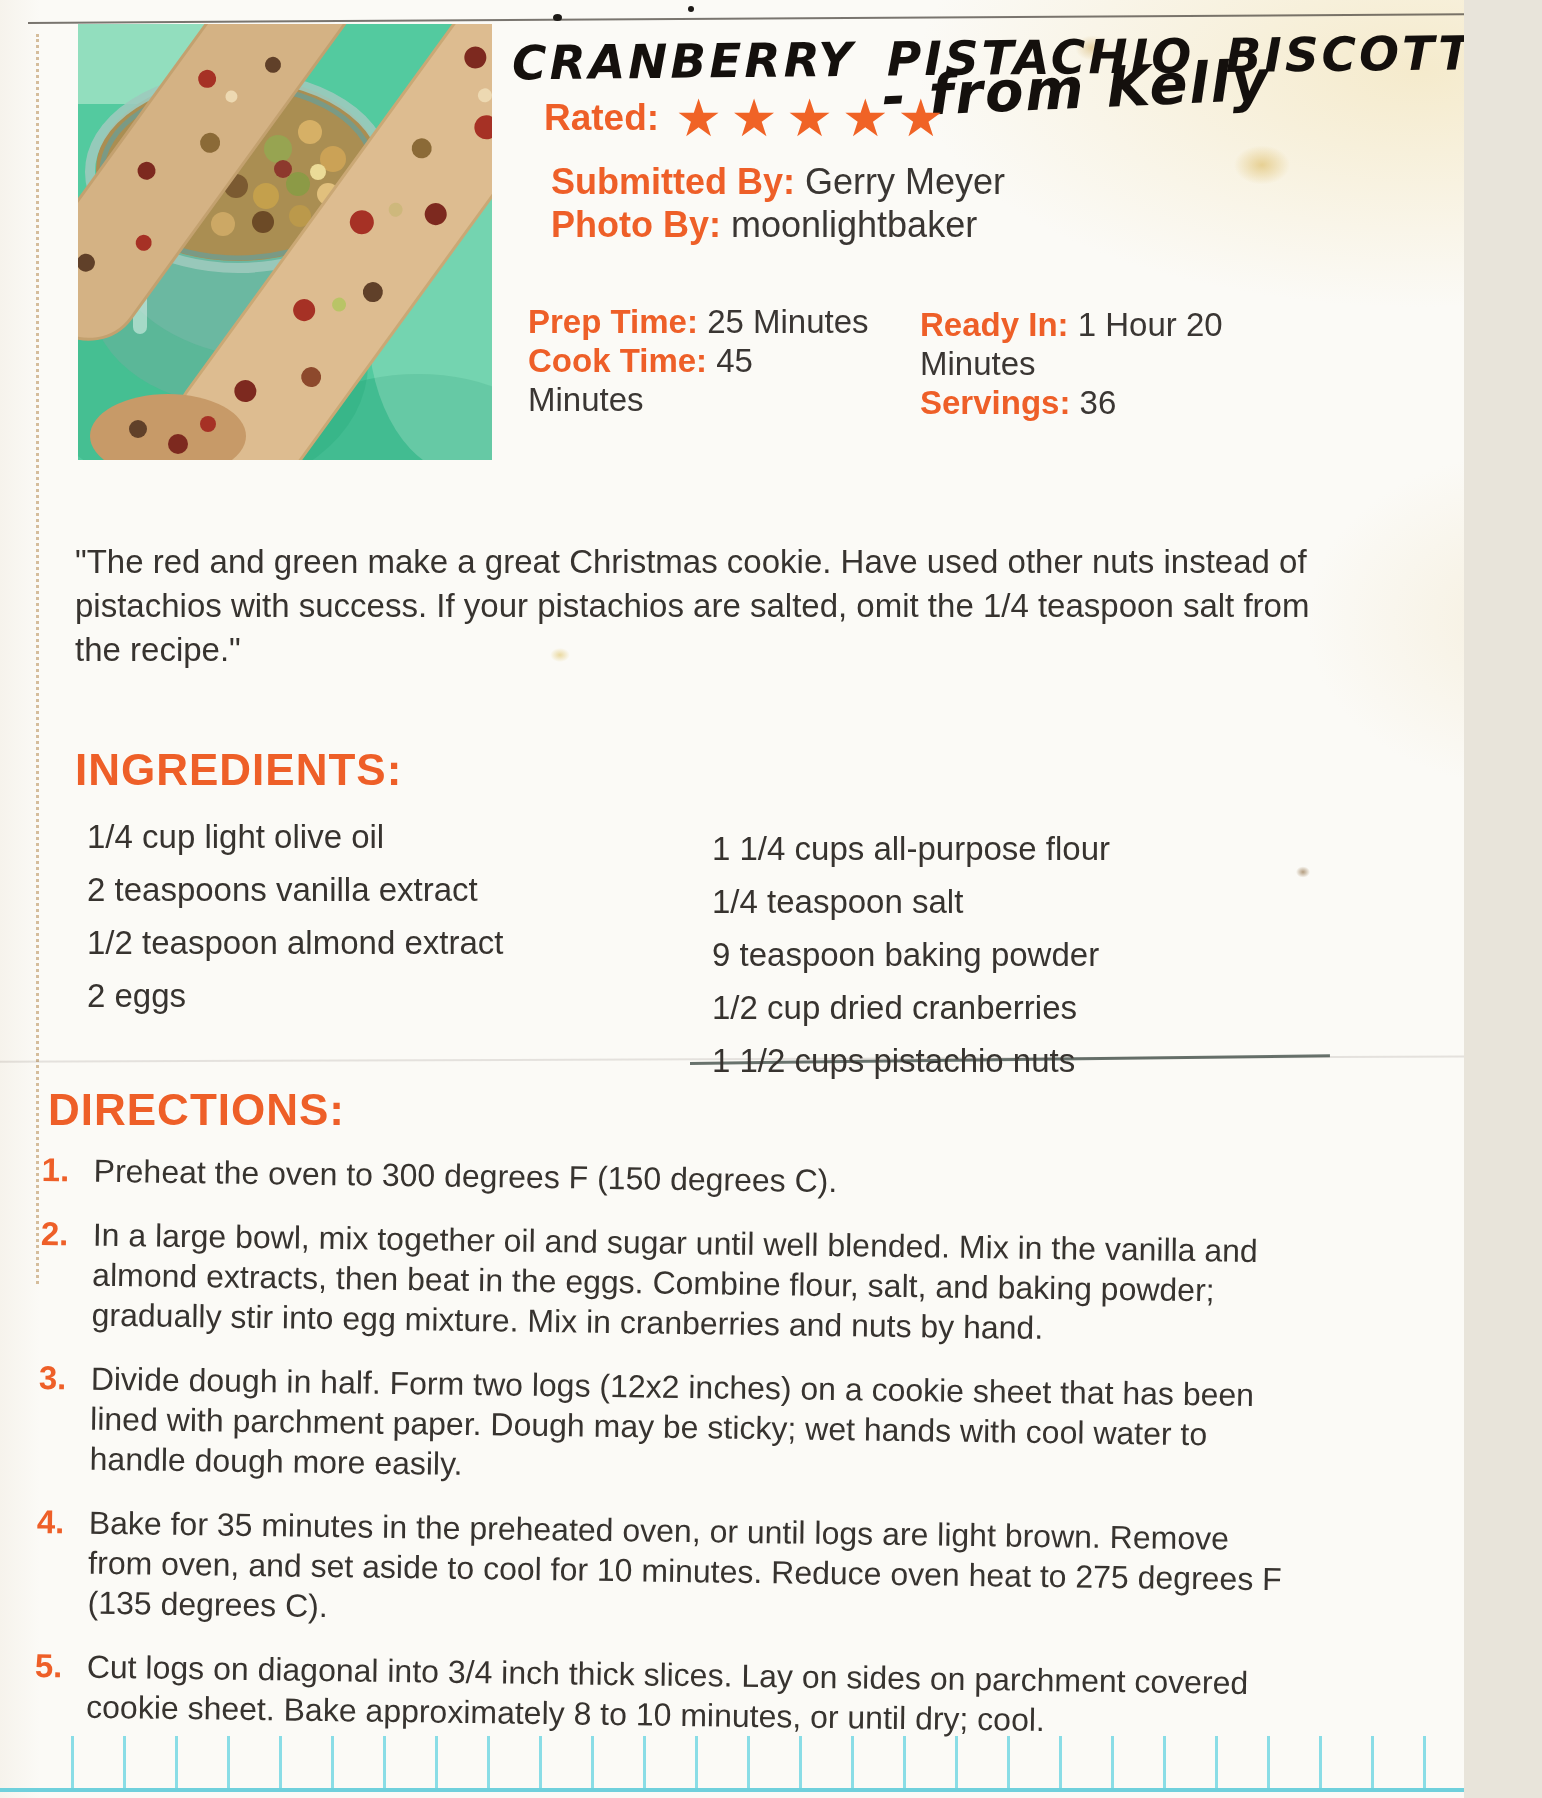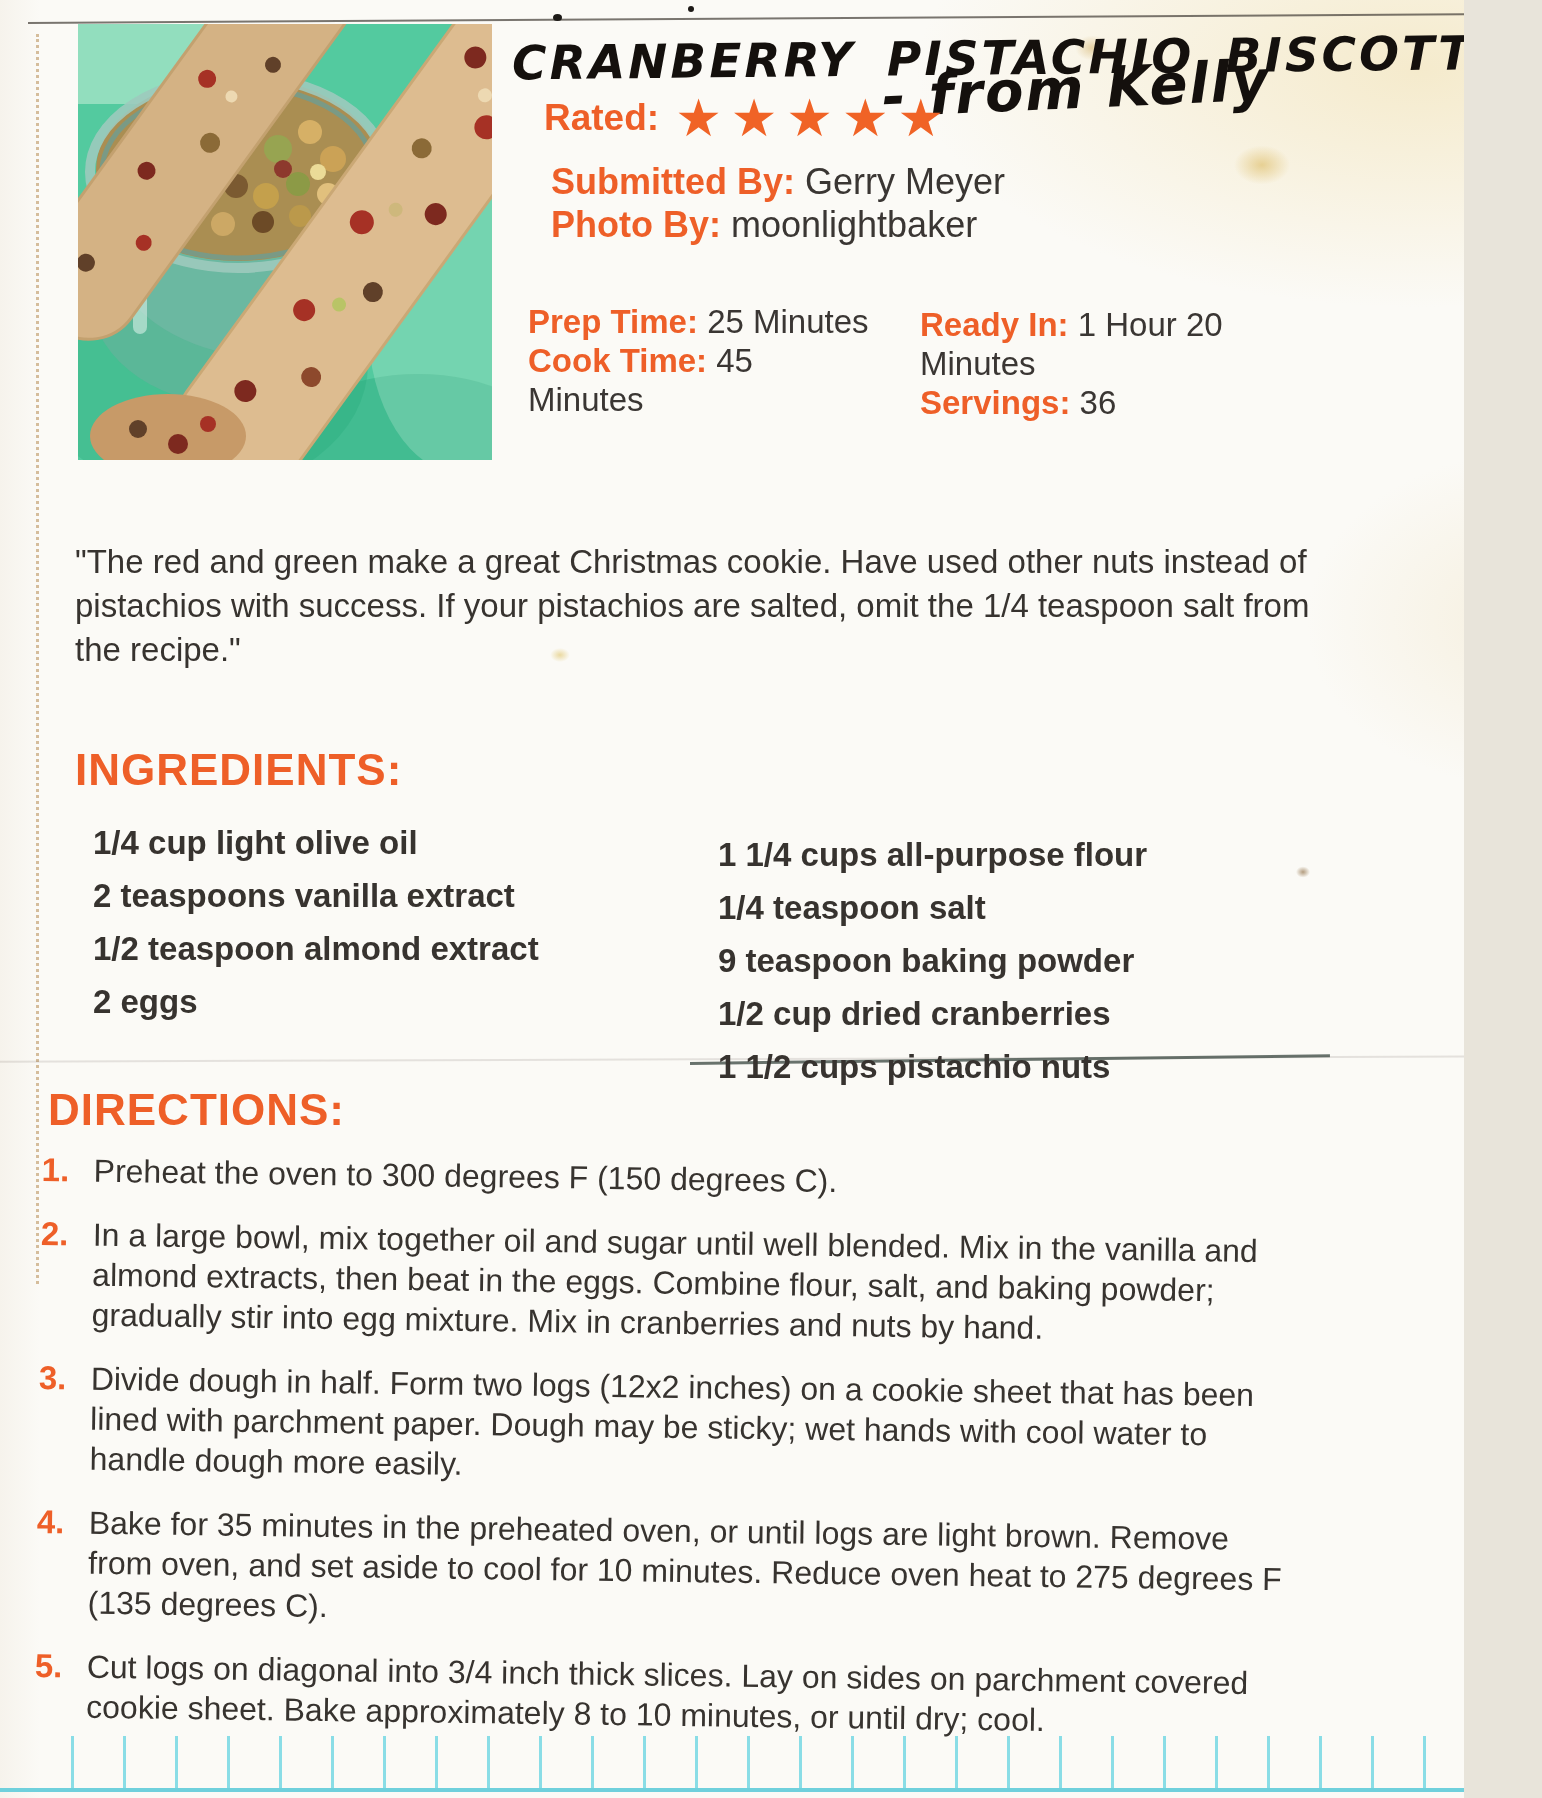--- a/index.html
+++ b/index.html
@@ -54,21 +54,21 @@
   .meta .val{font-weight:400;color:#3a3633;}
   .meta-left{left:528px;top:302px;width:350px;}
   .meta-right{left:920px;top:305px;width:310px;}
   .meta .block{display:block;}
   
   .description{position:absolute;left:75px;top:540px;width:1260px;
     font-size:33px;line-height:44px;color:#37332f;}
   .section-heading{position:absolute;font-size:44px;font-weight:700;color:#ee5f28;
     letter-spacing:1px;}
   .ing-heading{left:75px;top:745px;}
-  .ing-col{position:absolute;font-size:33px;color:#37332f;list-style:none;margin:18px;padding:0;font-weight:bold;}
+  .ing-col{position:absolute;font-size:33px;color:#37332f;list-style:none;margin:12px;padding:0;}
   .ing-col li{line-height:34px;margin-bottom:19px;white-space:nowrap;}
   .ing-left{left:75px;top:808px;}
   .ing-right{left:700px;top:820px;}
   .dir-heading{left:48px;top:1085px;}
   .steps{position:absolute;left:42px;top:1150px;width:1270px;margin:0;padding:0;list-style:none;
     transform:rotate(0.8deg);transform-origin:left top;}
   .steps li{display:flex;margin-bottom:24px;}
   .step-num{flex:0 0 52px;font-weight:700;color:#ee5f28;font-size:33px;line-height:40px;}
   .step-text{width:1200px;font-size:32px;line-height:40px;color:#37332f;}
 </style>

